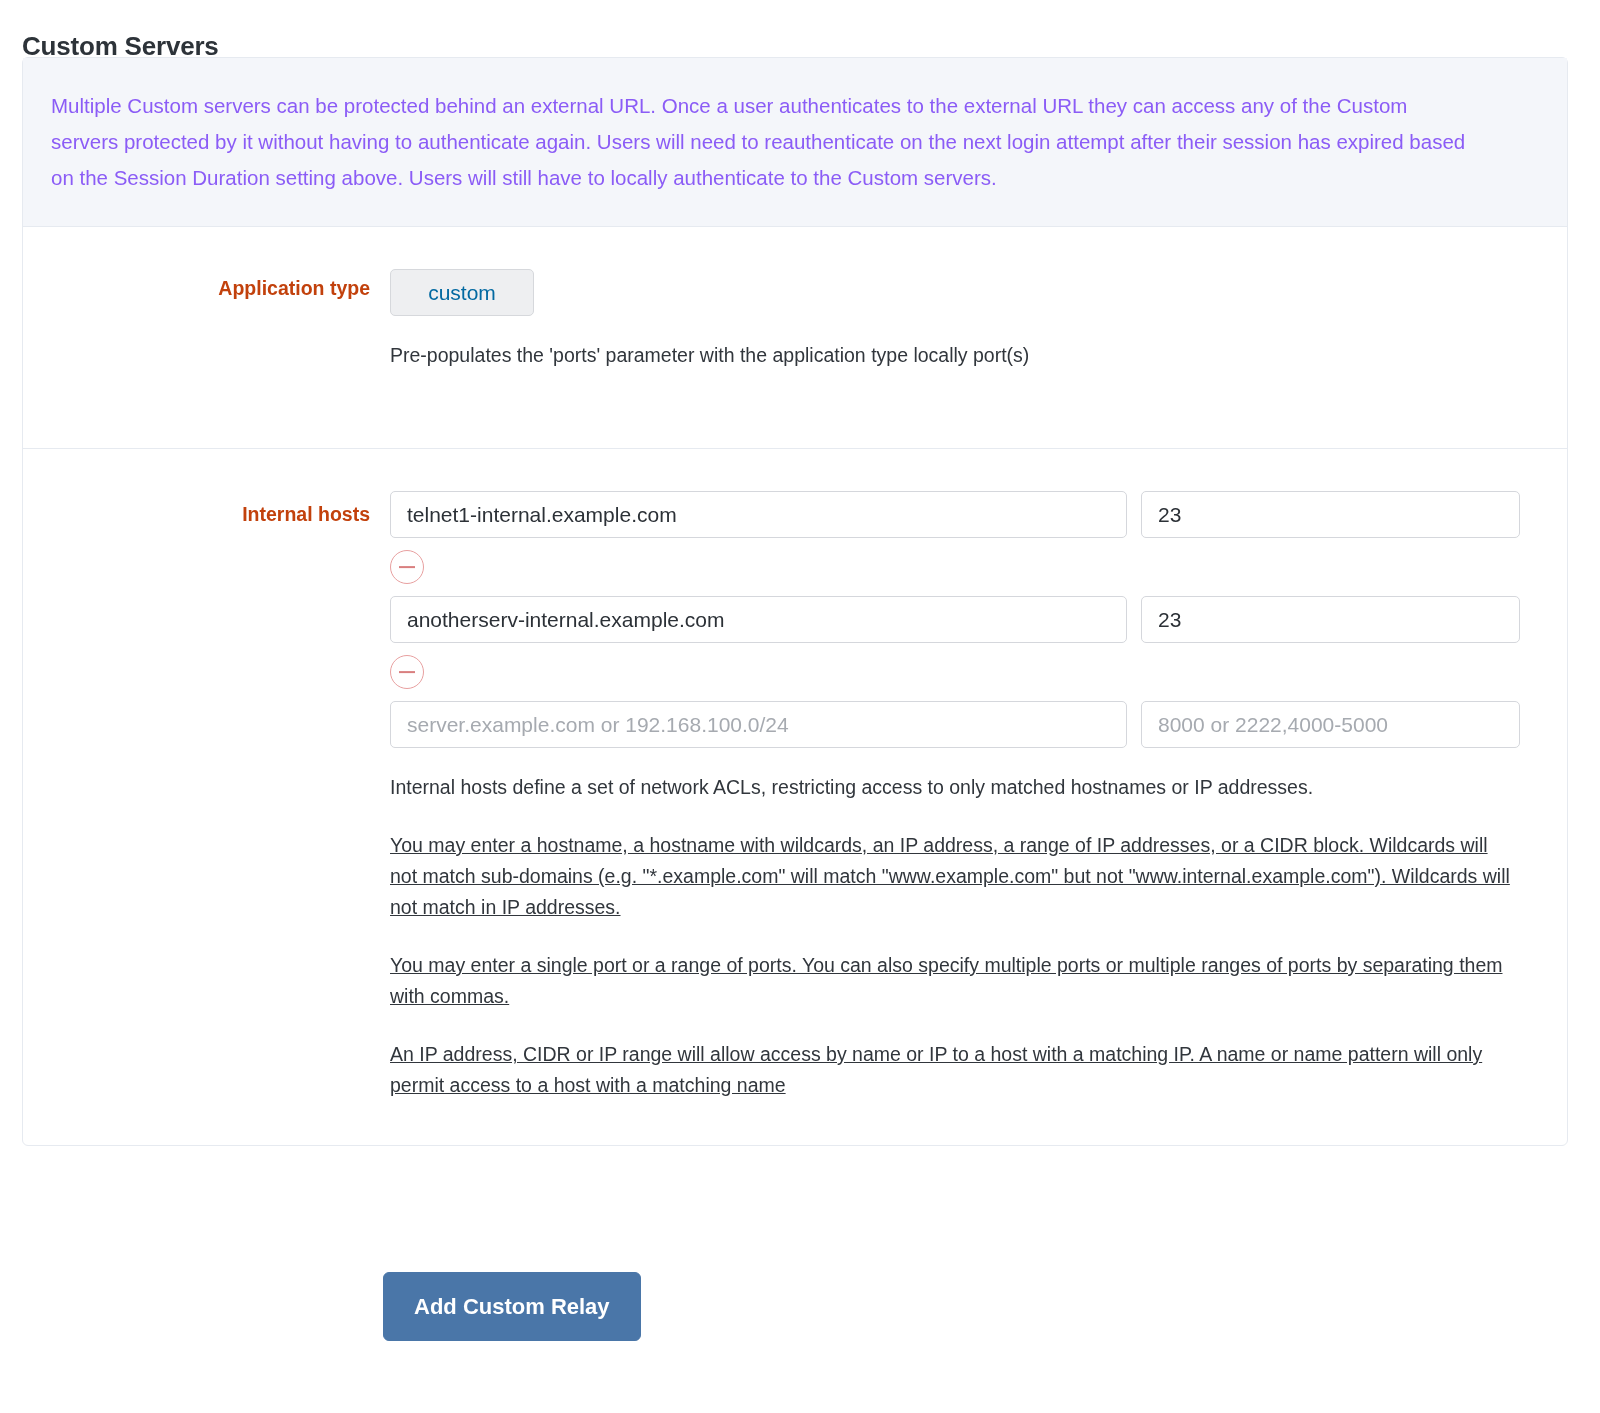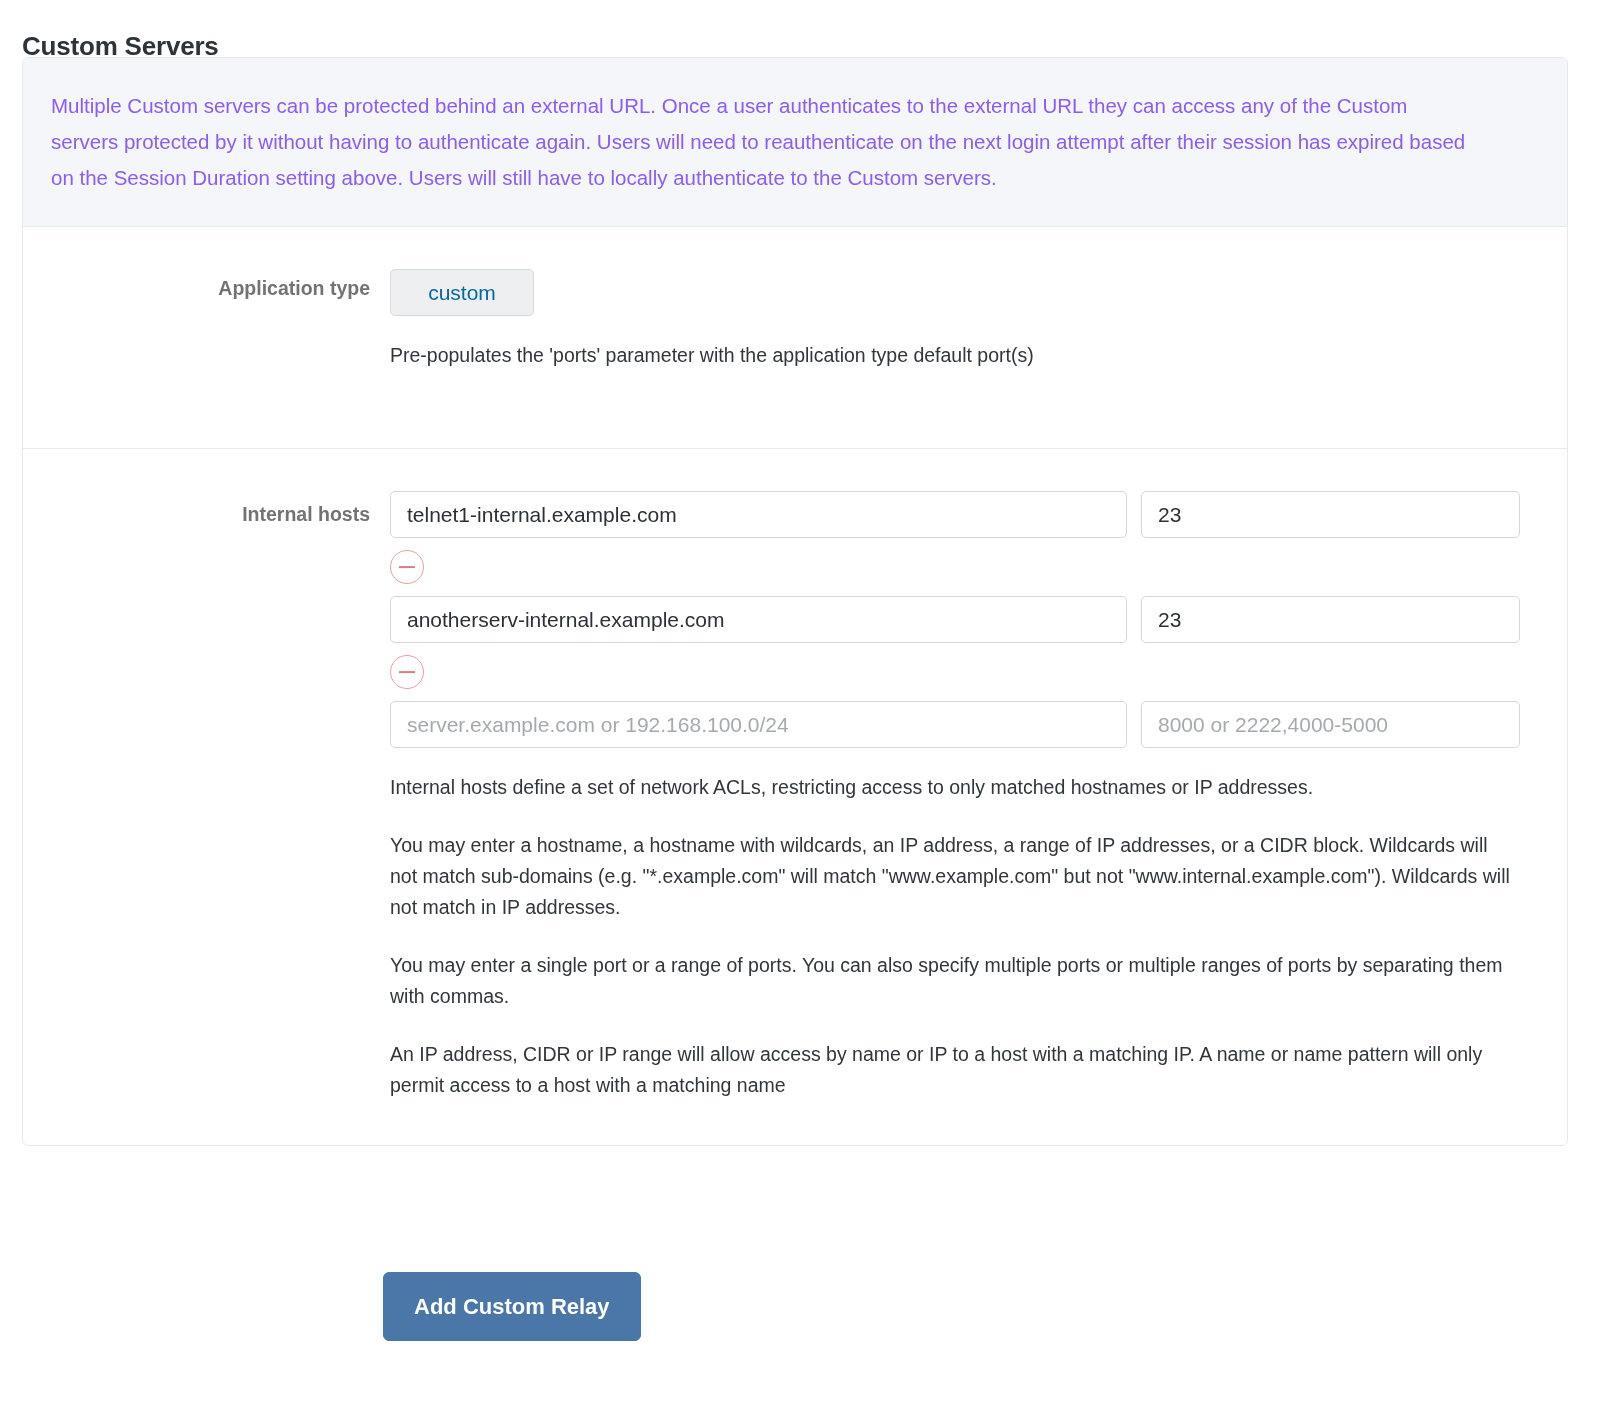--- a/index.html
+++ b/index.html
@@ -73,21 +73,21 @@
     padding-bottom: 44px;
   }
 
   .field-label {
     width: 367px;
     box-sizing: border-box;
     padding-right: 20px;
     text-align: right;
     font-size: 19.5px;
     font-weight: bold;
-    color: #737373;
+    color: #c2410c;
     padding-top: 8px;
   }
   .field-label.hosts-label {
     padding-top: 12px;
   }
 
   .field-control {
     flex: 1;
     padding-left: 0px;
     box-sizing: border-box;
@@ -111,20 +111,21 @@
 
   .help-text {
     margin: 24px 0 0 0;
     font-size: 19.5px;
     line-height: 31px;
     color: #31363c;
     max-width: 1130px;
   }
   .help-text + .help-text {
     margin-top: 27px;
+    text-decoration: underline;
   }
 
   .host-rows {
     width: 1130px;
   }
 
   .host-row {
     display: flex;
     align-items: flex-start;
     gap: 14px;
@@ -215,21 +216,21 @@
   <div class="card">
 
     <div class="info-banner">
       <p>Multiple Custom servers can be protected behind an external URL. Once a user authenticates to the external URL they can access any of the Custom servers protected by it without having to authenticate again. Users will need to reauthenticate on the next login attempt after their session has expired based on the Session Duration setting above. Users will still have to locally authenticate to the Custom servers.</p>
     </div>
 
     <div class="field-row app-type">
       <div class="field-label">Application type</div>
       <div class="field-control">
         <div class="disabled-input">custom</div>
-        <p class="help-text">Pre-populates the 'ports' parameter with the application type default port(s)</p>
+        <p class="help-text">Pre-populates the 'ports' parameter with the application type locally port(s)</p>
       </div>
     </div>
 
     <div class="field-row internal-hosts">
       <div class="field-label hosts-label">Internal hosts</div>
       <div class="field-control">
 
         <div class="host-rows">
 
           <div class="host-row">

